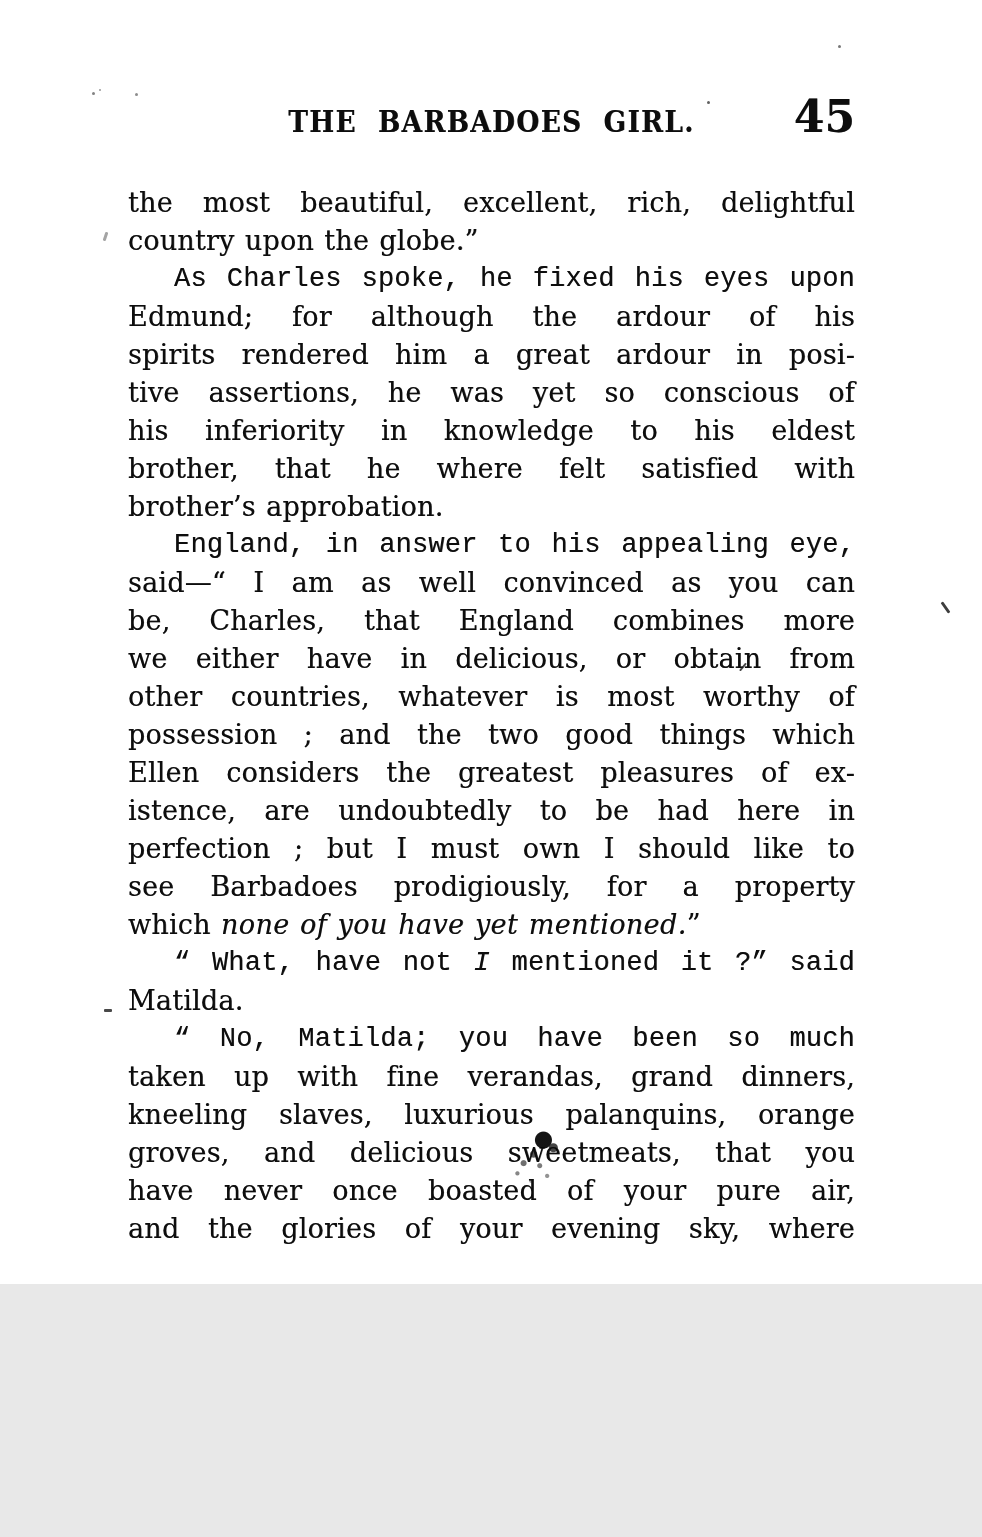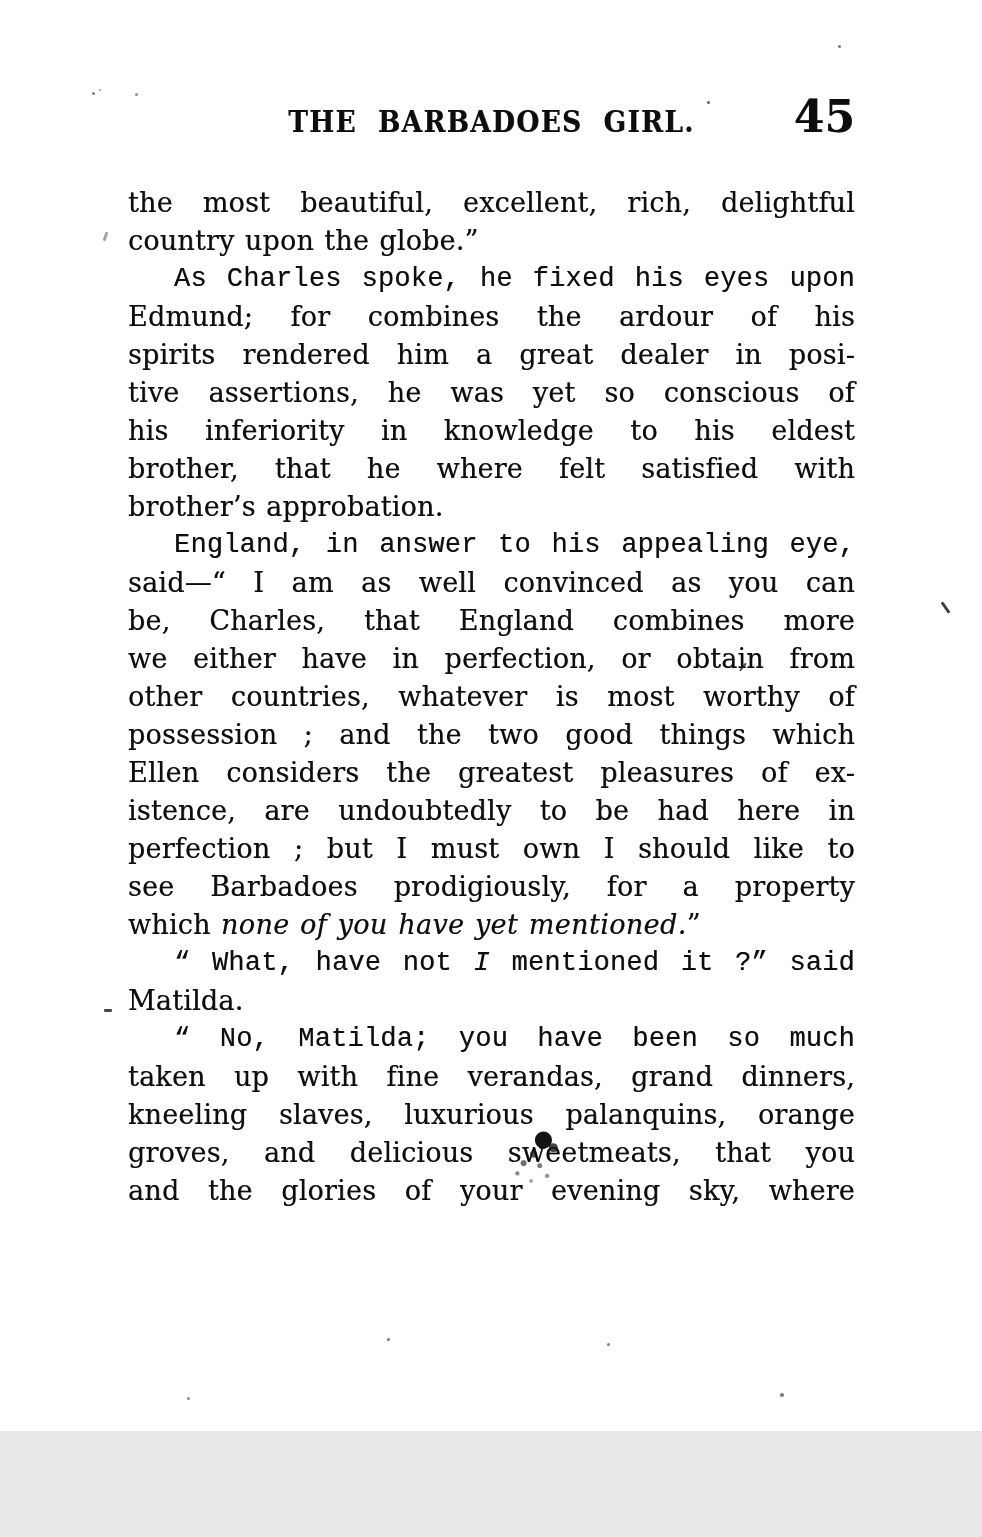--- a/index.html
+++ b/index.html
@@ -3,21 +3,21 @@
 <meta charset="utf-8">
 <style>
   html, body {
     margin: 0;
     padding: 0;
     background: #e8e8e8;
   }
   .page {
     position: relative;
     width: 982px;
-    height: 1431px;
+    height: 1284px;
     background: var(--paper, #ffffff);
     color: var(--ink, #0d0d0d);
     font-family: "DejaVu Serif", "Liberation Serif", serif;
     overflow: hidden;
   }
   
   .running-head {
     position: absolute;
     left: 128px;
     top: 104px;
@@ -104,49 +104,50 @@
     <span class="head-page">45</span>
   </header>
 
   <main class="text-block" id="text-block">
       <div class="para">
         <div class="line just"><span>the most beautiful, excellent, rich, delightful</span></div>
         <div class="line"><span>country upon the globe.”</span></div>
       </div>
       <div class="para">
         <div class="line just indent"><span>As Charles spoke, he fixed his eyes upon</span></div>
-        <div class="line just"><span>Edmund; for combines the ardour of his</span></div>
-        <div class="line just"><span>spirits rendered him a great dealer in posi-</span></div>
+        <div class="line just"><span>Edmund; for although the ardour of his</span></div>
+        <div class="line just"><span>spirits rendered him a great ardour in posi-</span></div>
         <div class="line just"><span>tive assertions, he was yet so conscious of</span></div>
         <div class="line just"><span>his inferiority in knowledge to his eldest</span></div>
         <div class="line just"><span>brother, that he where felt satisfied with</span></div>
         <div class="line"><span>brother’s approbation.</span></div>
       </div>
       <div class="para">
         <div class="line just indent"><span>England, in answer to his appealing eye,</span></div>
         <div class="line just"><span>said—“ I am as well convinced as you can</span></div>
         <div class="line just"><span>be, Charles, that England combines more</span></div>
-        <div class="line just"><span>we either have in perfection, or obtain from</span></div>
+        <div class="line just"><span>we either have in delicious, or obtain from</span></div>
         <div class="line just"><span>other countries, whatever is most worthy of</span></div>
         <div class="line just"><span>possession ; and the two good things which</span></div>
         <div class="line just"><span>Ellen considers the greatest pleasures of ex-</span></div>
         <div class="line just"><span>istence, are undoubtedly to be had here in</span></div>
         <div class="line just"><span>perfection ; but I must own I should like to</span></div>
         <div class="line just"><span>see Barbadoes prodigiously, for a property</span></div>
         <div class="line"><span>which </span><i>none of you have yet mentioned.</i><span>”</span></div>
       </div>
       <div class="para">
         <div class="line just indent"><span>“ What, have not </span><i>I</i><span> mentioned it ?” said</span></div>
         <div class="line"><span>Matilda.</span></div>
       </div>
       <div class="para">
         <div class="line just indent"><span>“ No, Matilda; you have been so much</span></div>
         <div class="line just"><span>taken up with fine verandas, grand dinners,</span></div>
         <div class="line just"><span>kneeling slaves, luxurious palanquins, orange</span></div>
         <div class="line just"><span>groves, and delicious sweetmeats, that you</span></div>
+        <div class="line just"><span>have never once boasted of your pure air,</span></div>
         <div class="line just"><span>and the glories of your evening sky, where</span></div>
       </div>
     </main>
 
   <div class="ink-blot"></div>
 
   <div class="speck" style="left:92px;  top:92px;  width:3px; height:3px; opacity:.55"></div>
   <div class="speck" style="left:99px;  top:89px;  width:2px; height:2px; opacity:.45"></div>
   <div class="speck" style="left:135px; top:93px;  width:3px; height:3px; opacity:.5"></div>
   <div class="speck" style="left:707px; top:101px; width:3px; height:3px; opacity:.7"></div>

